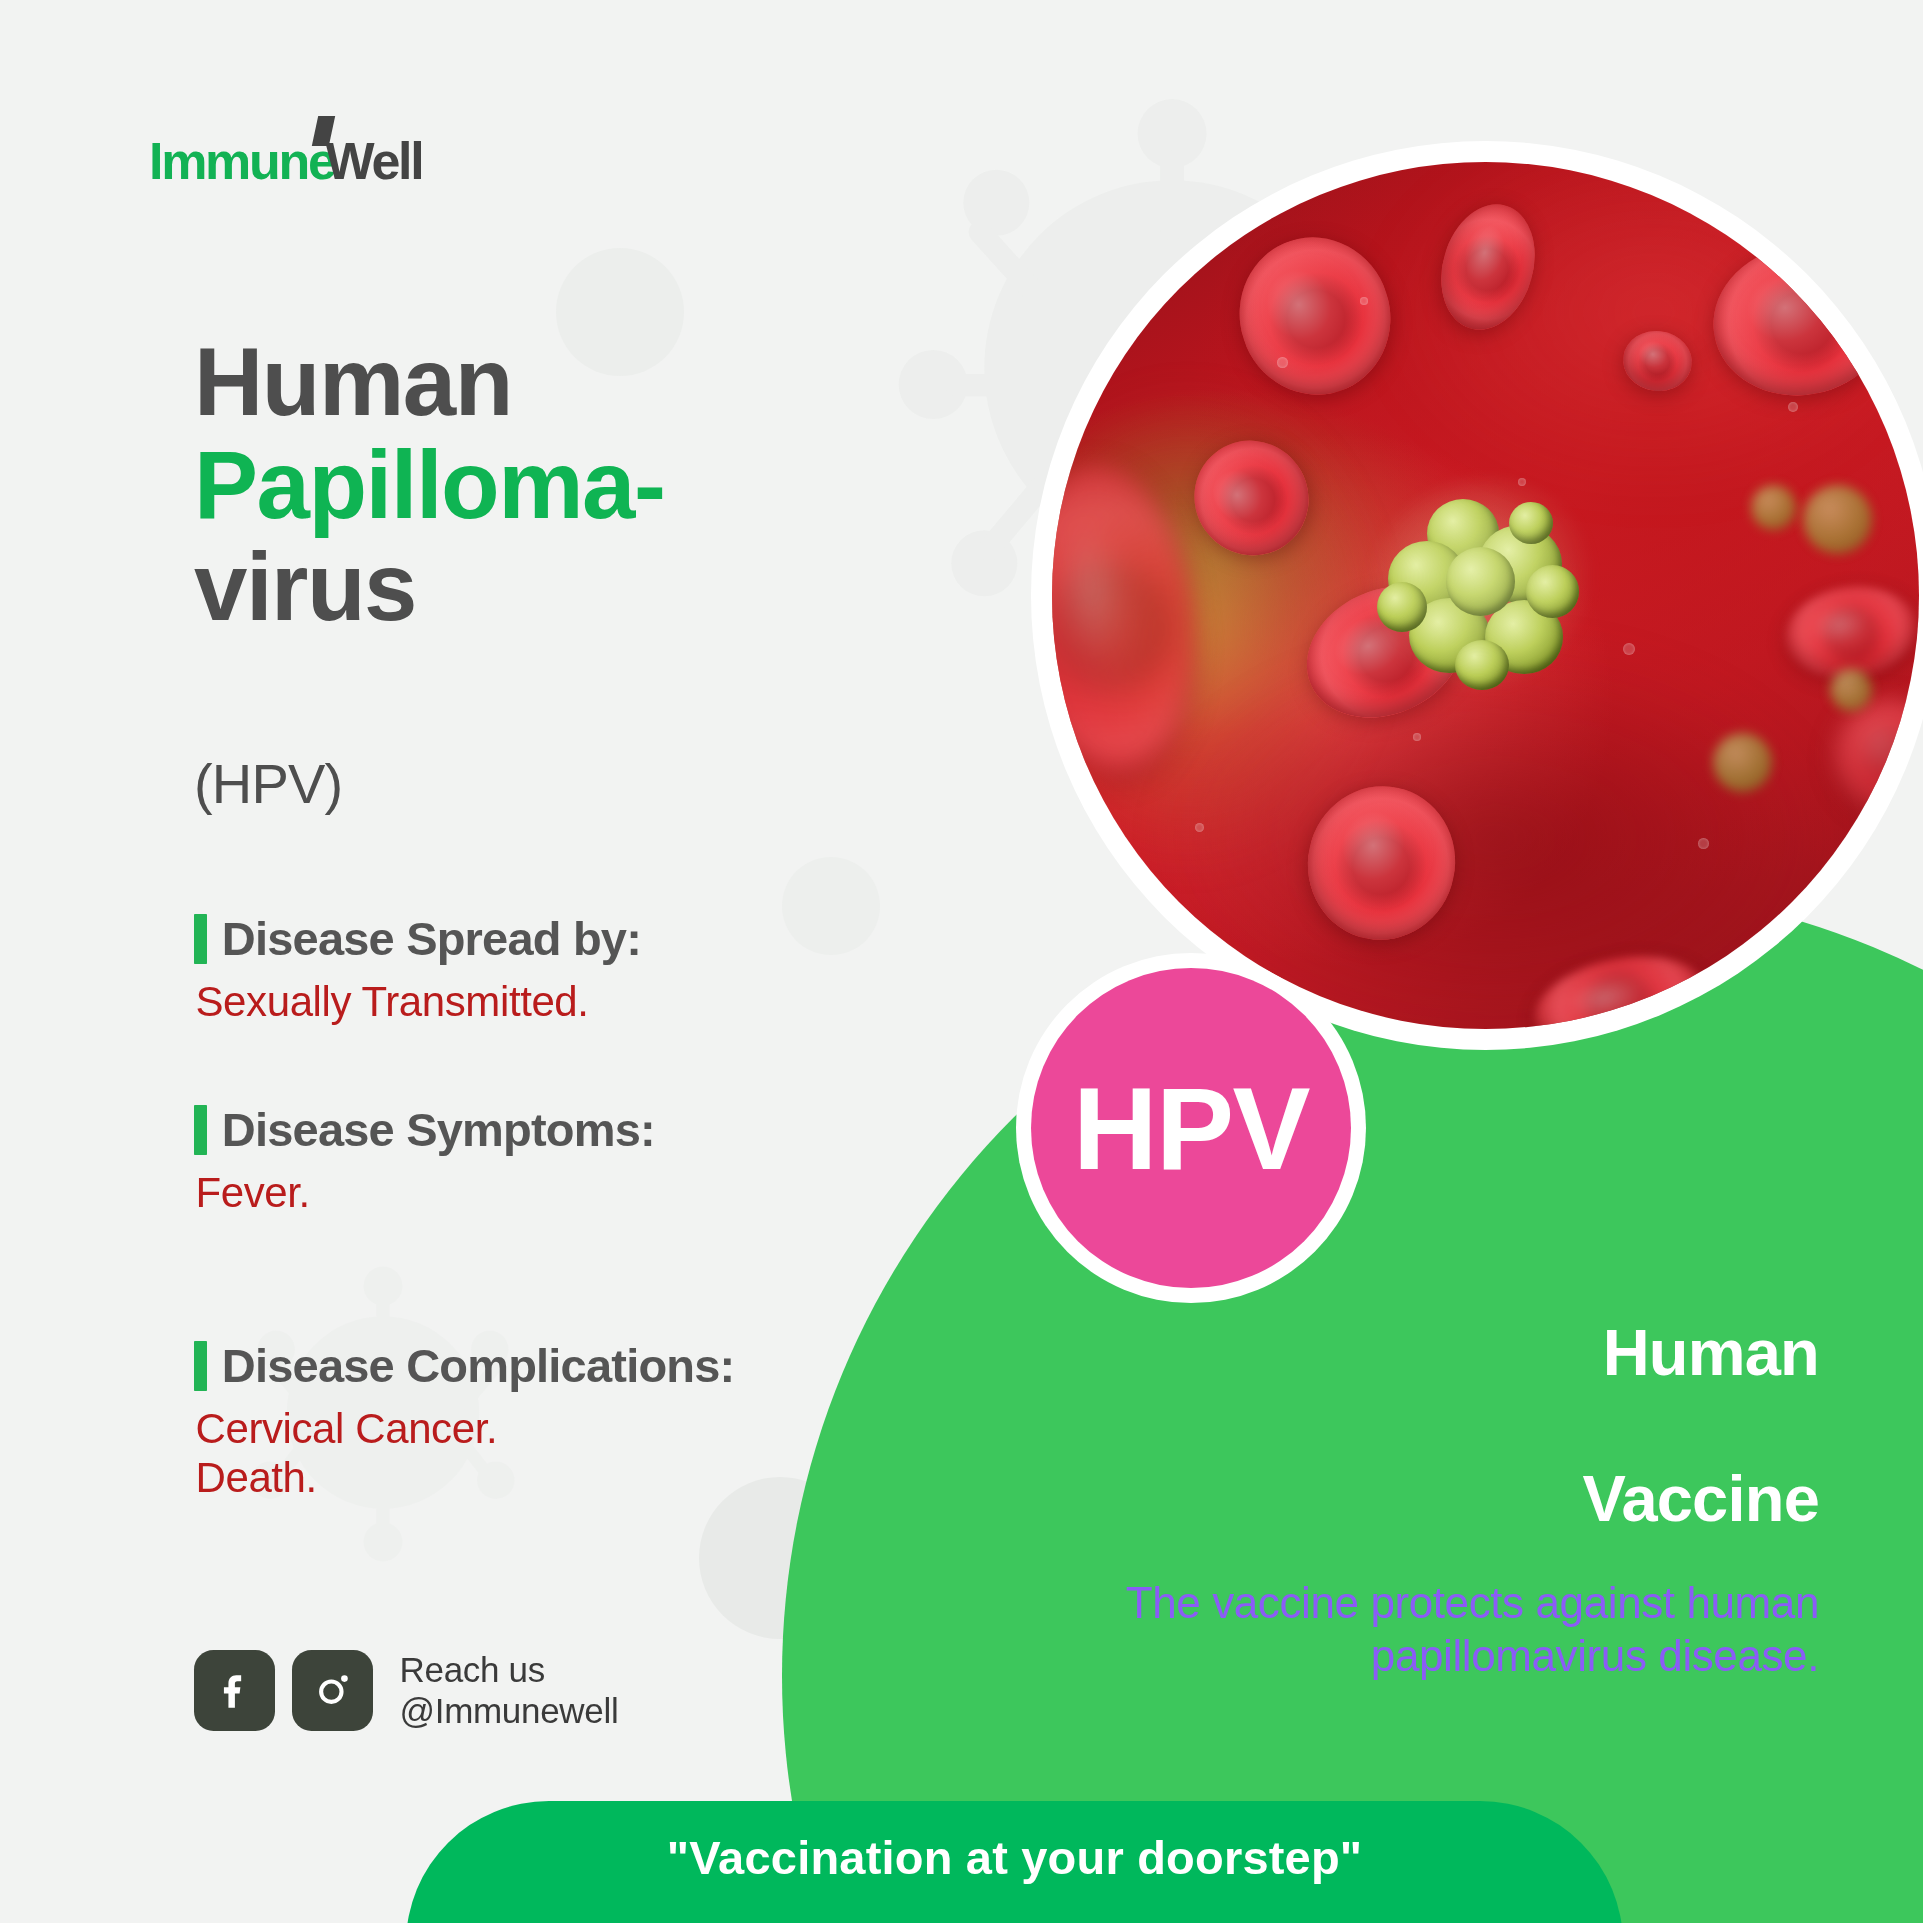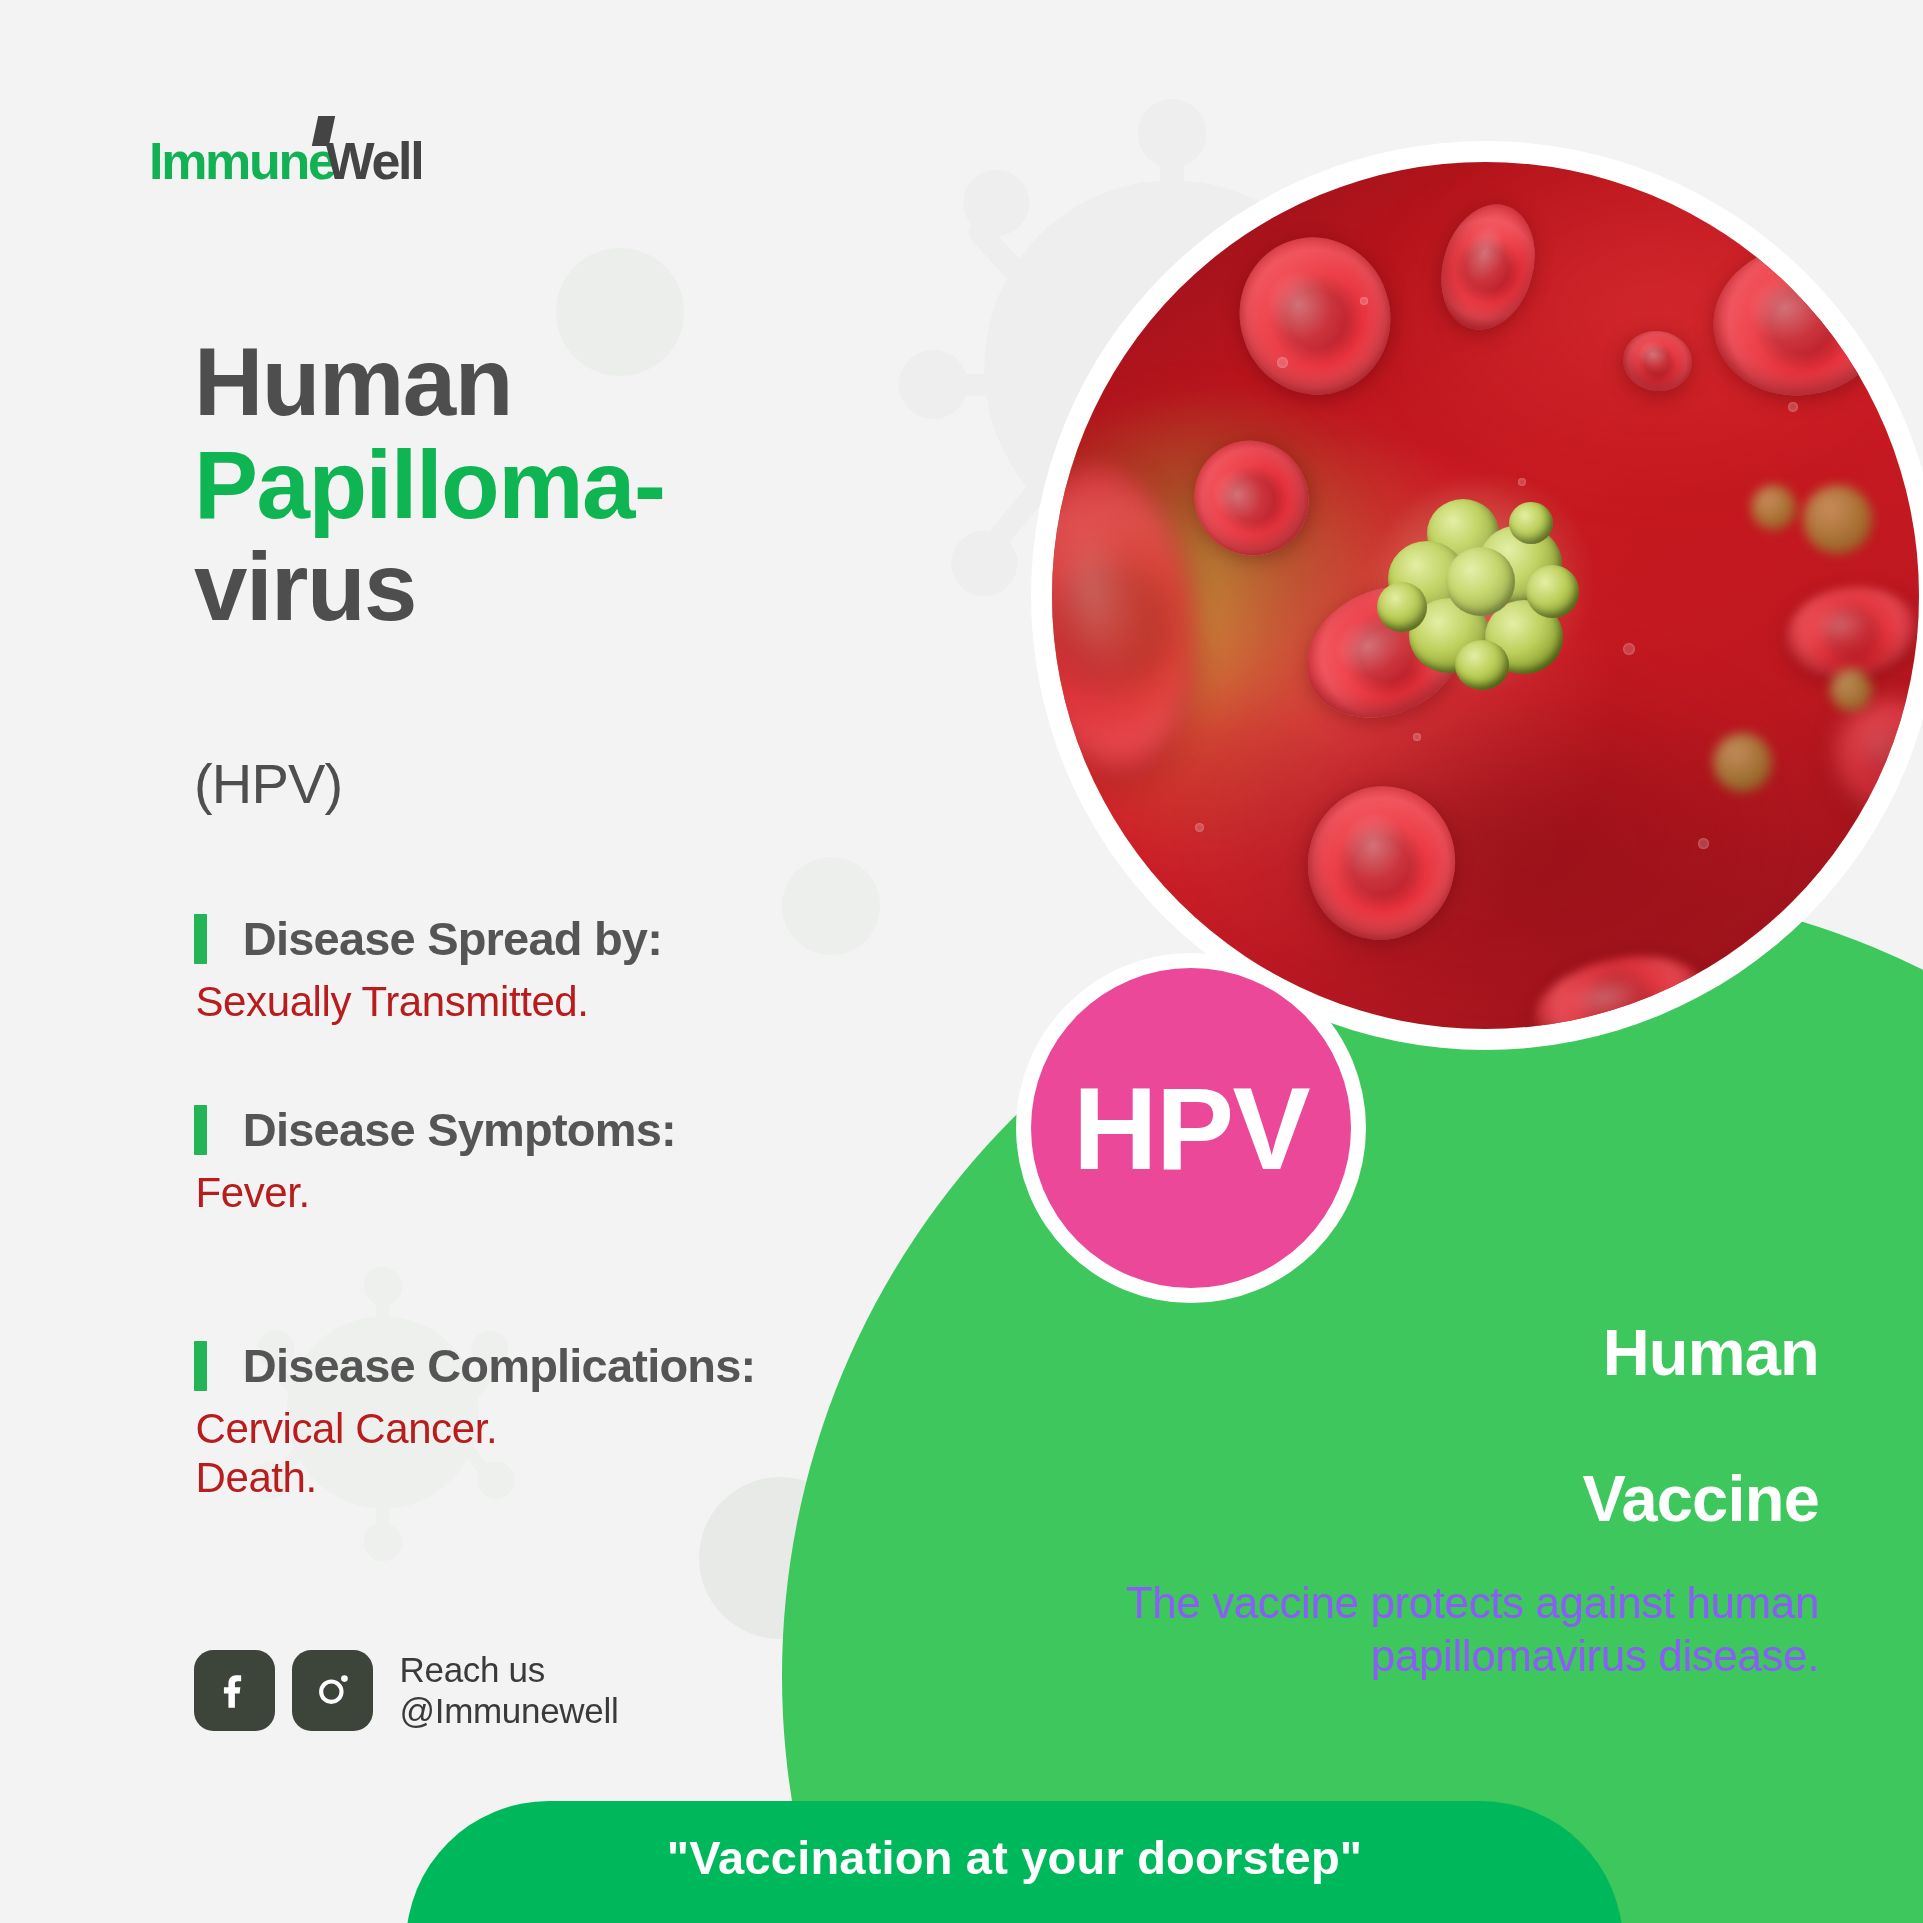--- a/index.html
+++ b/index.html
@@ -161,21 +161,21 @@
     position:absolute; left:194px; top:751px;
     font-size:56px; font-weight:400; color:#4E4E4E; letter-spacing:-0.8px;
   }
 
   .section { position:absolute; left:194px; }
   .section.s0 { top:911px; }
   .section.s1 { top:1102px; }
   .section.s2 { top:1338px; }
 
   .sec-head {
-    display:flex; align-items:center; gap:36px;
+    display:flex; align-items:center; gap:15px;
     margin-bottom:10.5px;
   }
   .sec-bar {
     width:12.8px; height:50px; background:#22B455; border-radius:0.8px;
     flex:none;
   }
   .sec-title {
     font-size:47px; font-weight:700; color:#555555; letter-spacing:-0.8px;
     white-space:nowrap;
   }

